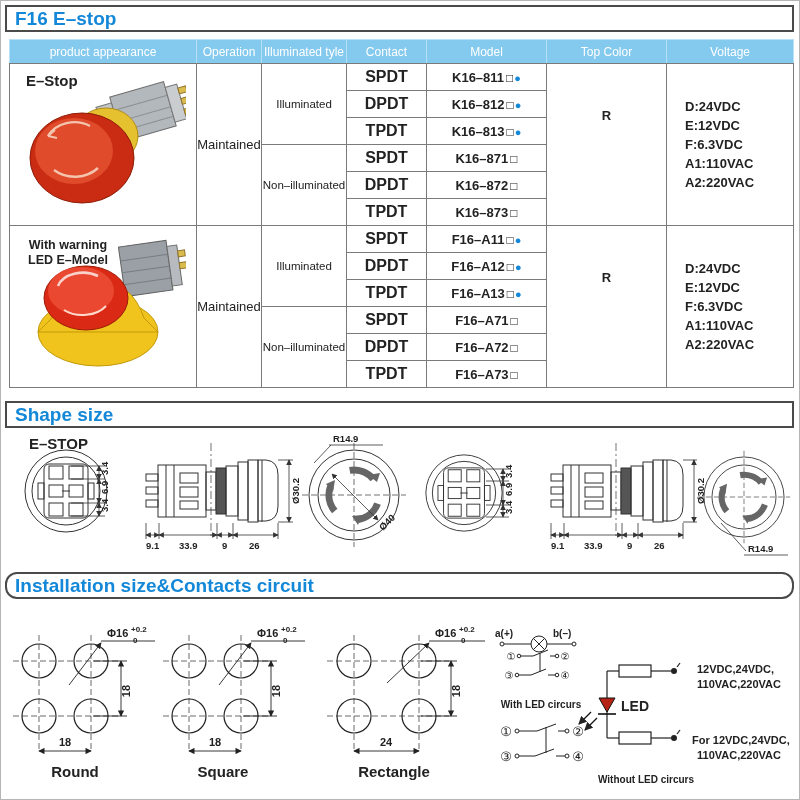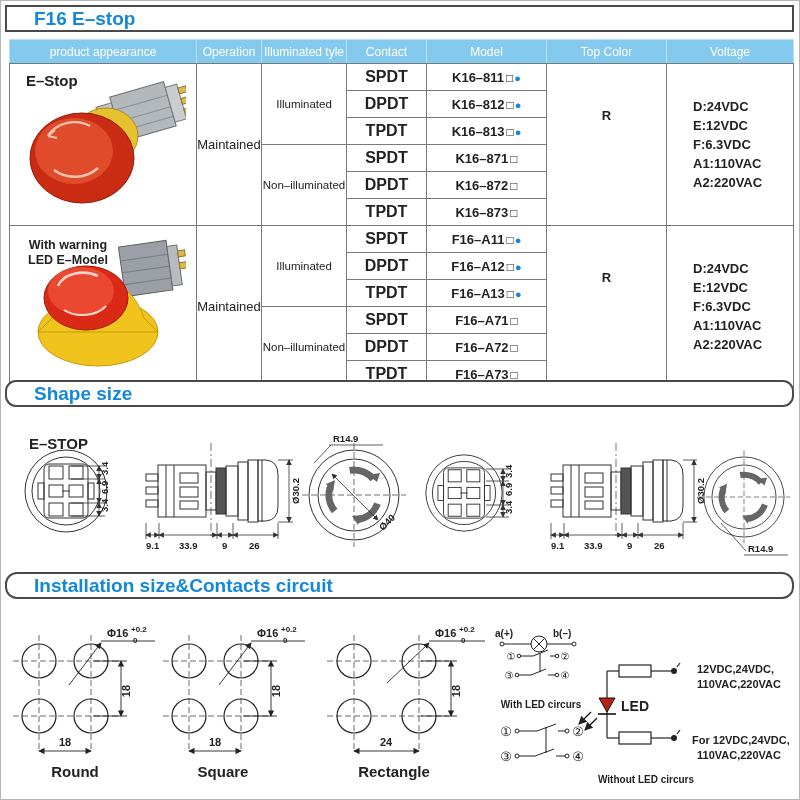--- a/index.html
+++ b/index.html
@@ -1,32 +1,32 @@
 <!DOCTYPE html>
 <html><head>
 <meta charset="utf-8">
 <style>
   html,body{margin:0;padding:0;background:#fff;}
   body{width:800px;height:800px;font-family:"Liberation Sans",sans-serif;color:#222;}
   .page{position:relative;width:800px;height:800px;background:#fff;border:1px solid #b5b5b5;box-sizing:border-box;overflow:hidden;}
-  .sec{position:absolute;left:4px;width:789px;height:27px;border:2px solid #4a4a4a;background:#fff;box-sizing:border-box;display:flex;align-items:center;padding-left:27px;}
+  .sec{position:absolute;left:4px;width:789px;height:27px;border:2px solid #4a4a4a;background:#fff;box-sizing:border-box;display:flex;align-items:center;padding-left:8px;}
   .sec span{color:#1488d8;font-size:19px;font-weight:bold;}
-  #sec1{top:4px;} #sec2{top:379px;border-radius:11px;} #sec3{top:571px;border-radius:12px;}
+  #sec1{top:4px;} #sec2{top:400px;} #sec3{top:571px;border-radius:12px;}
 
   table.spec{position:absolute;left:8px;top:38px;width:784px;border-collapse:collapse;table-layout:fixed;border:1px solid #5a5a5a;}
   .spec th{background:#84c9ee;color:#fff;font-weight:normal;font-size:12px;height:21px;border:1px solid #b9e0f6;border-bottom:1px solid #7a7a7a;white-space:nowrap;overflow:hidden;}
   .spec td{border:1px solid #7a7a7a;padding:0;background:#fff;}
   .spec td.contact{height:26px;text-align:center;font-weight:bold;font-size:16px;margin-left:27px;}
   .spec td.model{text-align:center;font-weight:bold;font-size:13px;white-space:nowrap;}
   .model .sq{font-size:12px;margin-left:2px;font-weight:normal;}
   .model .dot{font-size:11px;margin-left:1px;}
   .spec td.op{text-align:center;font-size:13px;}
   .spec td.illum{text-align:center;font-size:11.5px;white-space:nowrap;}
   .spec td.topcolor{vertical-align:top;text-align:center;font-weight:bold;font-size:13px;padding-top:44px;}
-  .spec td.voltage{font-weight:bold;font-size:13px;line-height:19px;padding-left:26px;}
+  .spec td.voltage{font-weight:bold;font-size:13px;line-height:19px;padding-left:18px;}
   .spec td.appearance{position:relative;vertical-align:top;}
   .pname{position:absolute;left:16px;top:8px;font-weight:bold;font-size:15px;z-index:2;}
   .pname2{position:absolute;left:18px;top:12px;font-weight:bold;font-size:12.5px;line-height:15px;z-index:2;text-align:center;}
   .pimg{position:absolute;left:14px;top:10px;}
 
   svg{font-family:"Liberation Sans",sans-serif;}
   #svg-shape{position:absolute;left:8px;top:426px;}
   #svg-install{position:absolute;left:8px;top:602px;}
   .dim{font-size:9.5px;font-weight:bold;fill:#222;}
   .dimbig{font-size:11px;font-weight:bold;fill:#222;}

